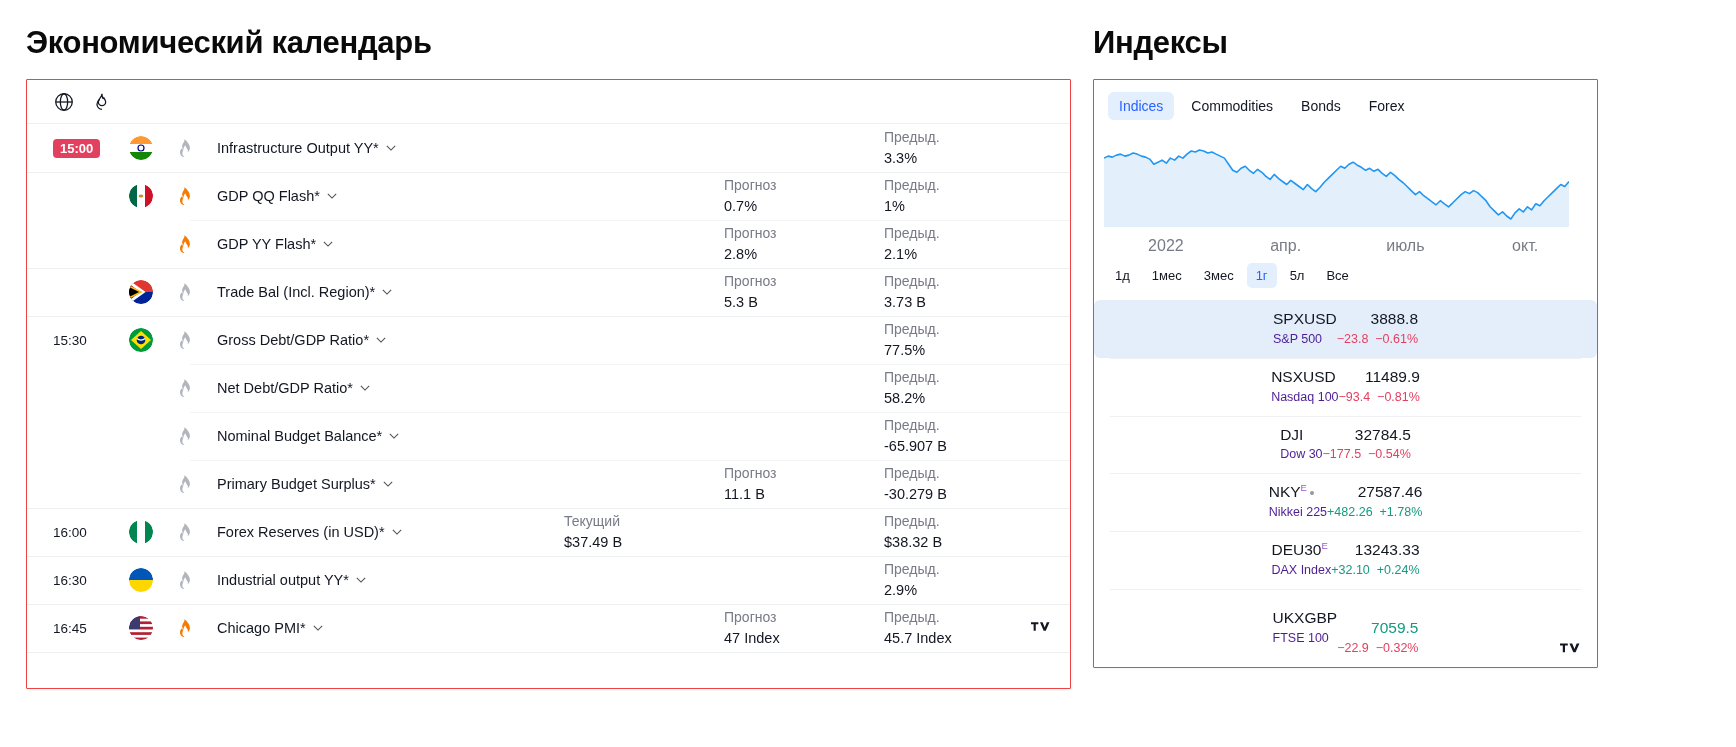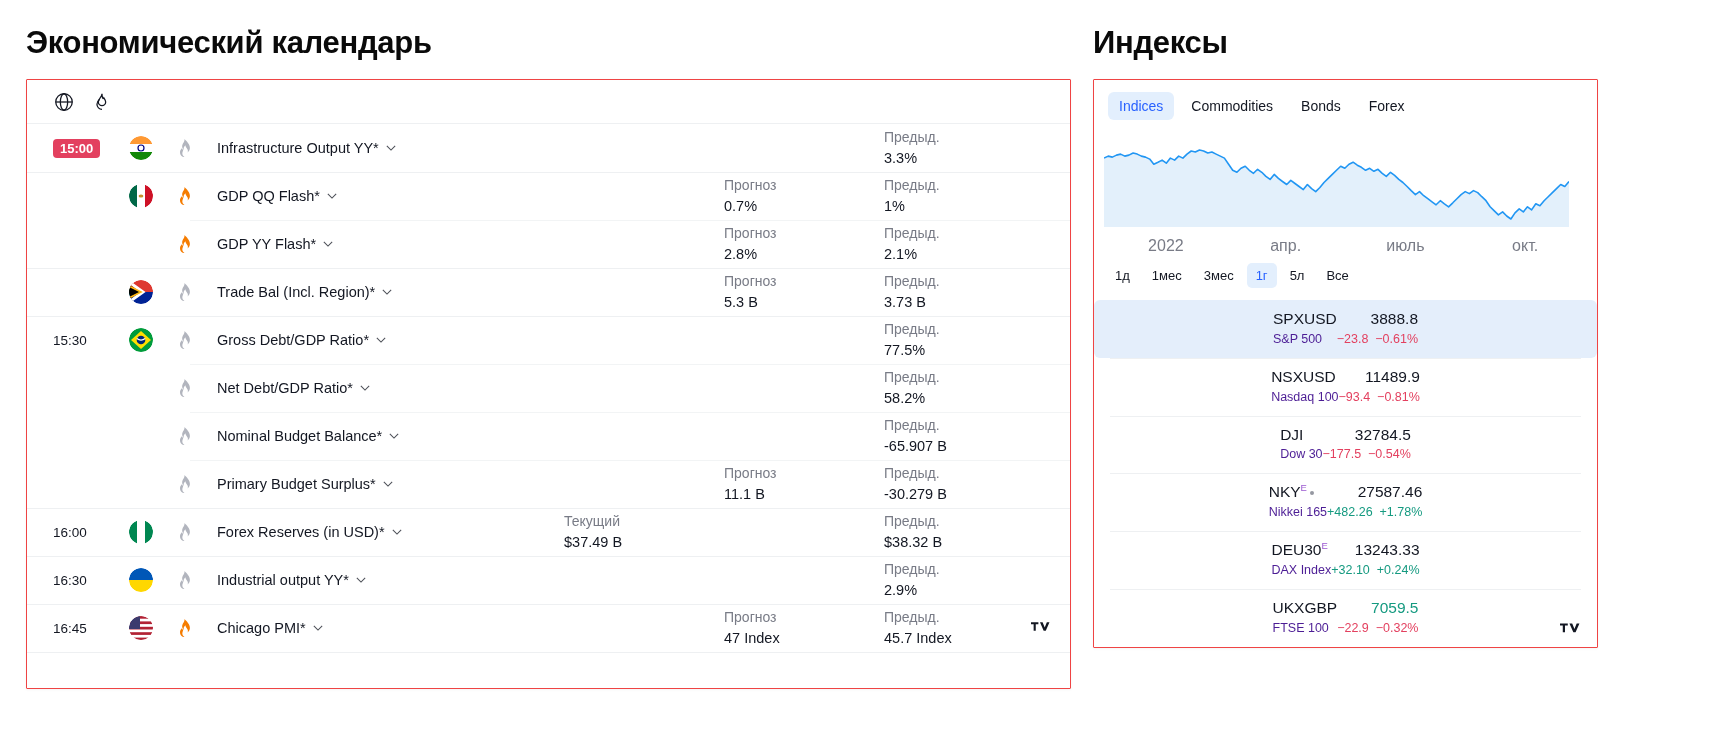--- a/index.html
+++ b/index.html
@@ -119,21 +119,21 @@
   .idx-left .sym sup {
     font-size: 9.5px; color: #9b59d0; vertical-align: super;
   }
   .idx-left .sym .dot {
     display: inline-block; width: 4px; height: 4px; background: #9598a1;
     border-radius: 50%; margin-left: 3px; vertical-align: middle;
   }
   .idx-left .desc { font-size: 12.5px; color: #4c1d95; line-height: 1.5; }
   .idx-right { text-align: right; }
   .idx-right .price { font-size: 15.5px; line-height: 1.35; color: #131722; }
-  .idx-right .price.up { color: #159a80; }
+  .idx-right .price.up { color: #159a80; margin-top: 20px; }
   .idx-right .chg { font-size: 12.5px; line-height: 1.5; }
   .chg.neg { color: #e3405f; }
   .chg.pos { color: #159a80; }
   .idx-tv {
     position: absolute; right: 10px; bottom: 6px;
     width: 34px; height: 22px; border-radius: 4px;
     background: rgba(255,255,255,.9);
     display: flex; align-items: center; justify-content: center;
   }
 </style>
@@ -613,21 +613,21 @@
               <div class="desc">Dow 30</div>
             </div>
             <div class="idx-right">
               <div class="price">32784.5</div>
               <div class="chg neg">−177.5&nbsp;&nbsp;−0.54%</div>
             </div>
           </div>
           <div class="idx-row divider">
             <div class="idx-left">
               <div class="sym">NKY<sup>E</sup><span class="dot"></span></div>
-              <div class="desc">Nikkei 165</div>
+              <div class="desc">Nikkei 225</div>
             </div>
             <div class="idx-right">
               <div class="price">27587.46</div>
               <div class="chg pos">+482.26&nbsp;&nbsp;+1.78%</div>
             </div>
           </div>
           <div class="idx-row divider">
             <div class="idx-left">
               <div class="sym">DEU30<sup>E</sup></div>
               <div class="desc">DAX Index</div>

